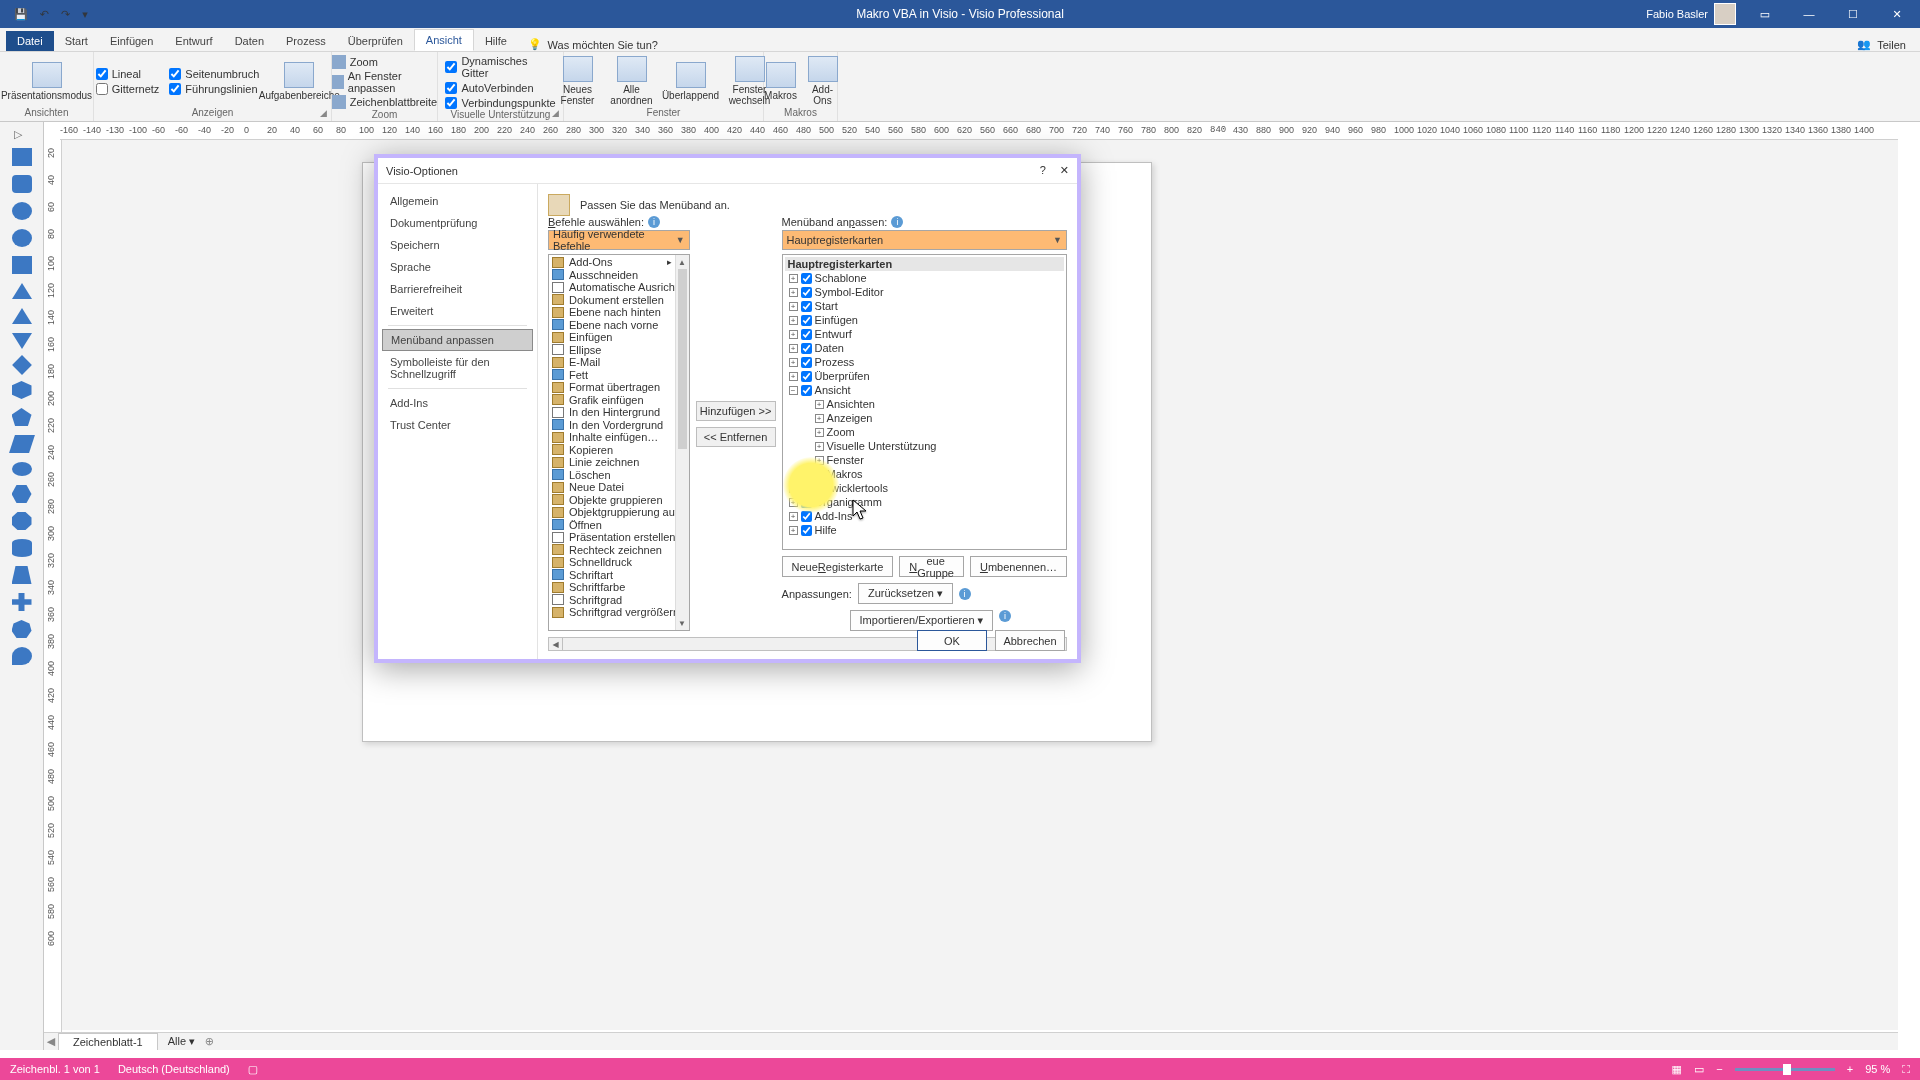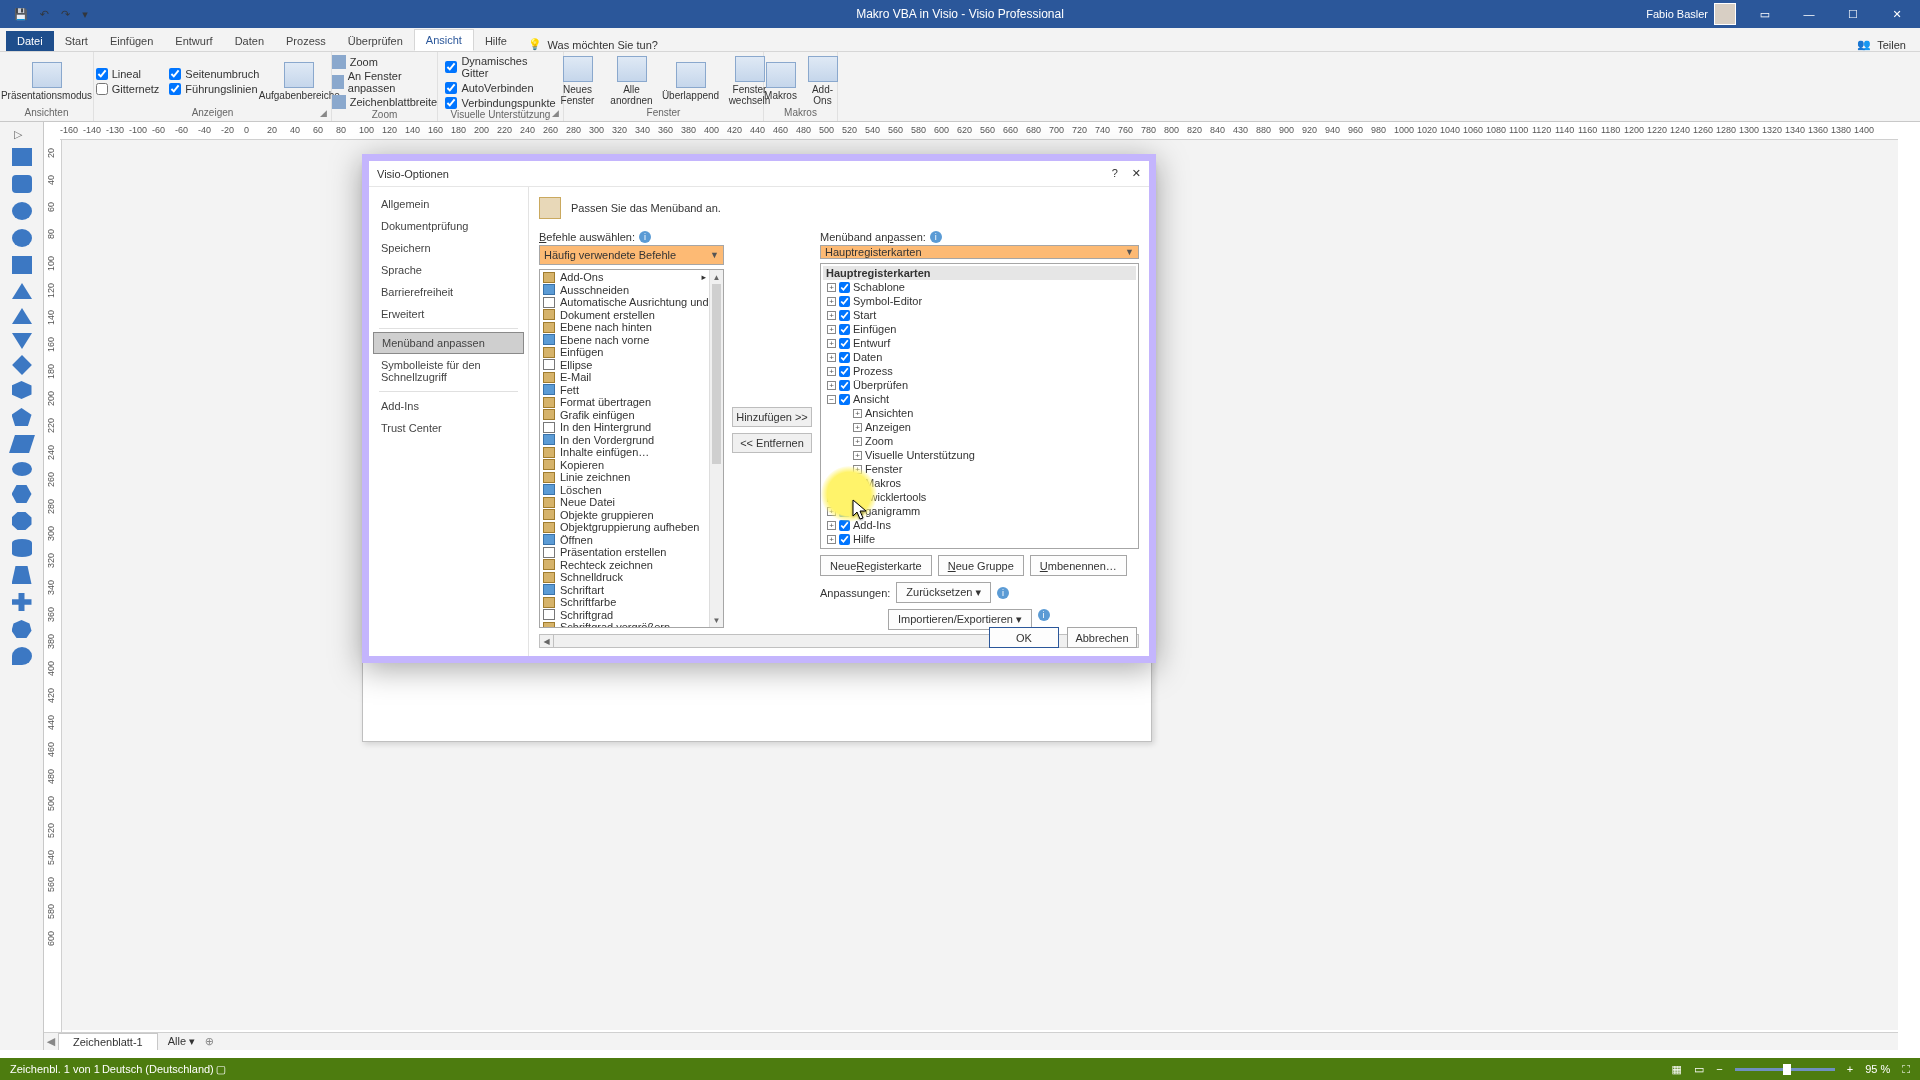--- a/index.html
+++ b/index.html
@@ -41,29 +41,29 @@
 
 .shapes-panel{position:absolute;left:0;top:122px;bottom:30px;width:44px;background:#f3f3f3;border-right:1px solid #c8c8c8;display:flex;flex-direction:column;align-items:center;padding-top:26px;gap:9px}
 .shapes-panel .toggle{position:absolute;top:6px;left:14px;color:#666}
 .shp{width:20px;height:18px;background:#3c78c3}
 .shp.round{border-radius:50%}
 .shp.tri{background:none;width:0;height:0;border-left:10px solid transparent;border-right:10px solid transparent;border-bottom:16px solid #3c78c3}
 
 .canvas-wrap{position:absolute;left:62px;right:22px;top:140px;bottom:50px;background:#f3f3f3;overflow:hidden}
 .page{position:absolute;left:300px;top:22px;width:790px;height:580px;background:#fff;border:1px solid #bfbfbf;box-shadow:2px 2px 6px rgba(0,0,0,.15)}
 
-.dialog{position:absolute;left:362px;top:154px;width:794px;height:509px;background:#fff;border:7px solid #c4b5fd;box-shadow:0 6px 30px rgba(0,0,0,.35)}
+.dialog{position:absolute;left:374px;top:154px;width:707px;height:509px;background:#fff;border:4px solid #c4b5fd;box-shadow:0 6px 30px rgba(0,0,0,.35)}
 .dlg-title{height:26px;display:flex;align-items:center;padding:0 8px;font-size:11px;color:#444;justify-content:space-between;border-bottom:1px solid #e6e6e6}
 .dlg-title .btns{display:flex;gap:14px;color:#666}
 .dlg-body{display:flex;height:calc(100% - 26px)}
 .navcol{width:160px;border-right:1px solid #e3e3e3;padding:6px 0}
 .navitem{padding:5px 12px;color:#444;cursor:pointer}
 .navitem.sel{background:#cfcfcf;border:1px solid #8a8a8a;margin:0 4px;padding:4px 8px}
 .maincol{flex:1;padding:10px 10px 8px;position:relative;display:flex;flex-direction:column;overflow:hidden}
-.hdr{display:flex;align-items:center;gap:10px;margin-bottom:12px}
+.hdr{display:flex;align-items:center;gap:10px;}
 .hdr .ic{width:22px;height:22px;background:#e8d8b8;border:1px solid #caa95f}
 .cols{display:flex;gap:6px;flex:1;min-height:0}
 .colA{width:185px;display:flex;flex-direction:column}
 .colMid{width:84px;display:flex;flex-direction:column;align-items:center;justify-content:center;gap:6px}
 .colB{flex:1;display:flex;flex-direction:column}
 .lbl{font-size:11px;margin-bottom:2px;display:flex;align-items:center;gap:4px}
 .info{width:12px;height:12px;border-radius:50%;background:#5b9bd5;color:#fff;font-size:9px;display:inline-flex;align-items:center;justify-content:center}
 .combo{height:20px;border:1px solid #a6a6a6;background:#fdba74;display:flex;align-items:center;padding:0 4px;justify-content:space-between;font-size:11px}
 .combo .arrow{font-size:9px;color:#555}
 .listbox{flex:1;border:1px solid #a6a6a6;background:#fff;margin-top:4px;overflow:hidden;position:relative}
@@ -88,21 +88,21 @@
 .dbtn{height:21px;border:1px solid #a6a6a6;background:#fdfdfd;padding:0 9px;font-size:11px;display:flex;align-items:center}
 .footer{position:absolute;bottom:8px;right:12px;display:flex;gap:8px}
 .footer .dbtn{width:70px;justify-content:center}
 .hscroll{height:14px;border:1px solid #c0c0c0;background:#f0f0f0;margin-top:6px;position:relative}
 .hscroll .ab{width:14px;height:100%;position:absolute;display:flex;align-items:center;justify-content:center;font-size:8px;color:#666}
 .hscroll .ab.l{left:0;border-right:1px solid #c0c0c0}
 .hscroll .ab.r{right:0;border-left:1px solid #c0c0c0}
 
 .sheettabs{position:absolute;left:44px;right:22px;bottom:30px;height:18px;background:#f3f3f3;border-top:1px solid #d0d0d0;display:flex;align-items:center;font-size:11px}
 .sheettabs .st{padding:2px 14px;background:#fff;border:1px solid #c8c8c8;border-bottom:none}
-.statusbar{position:absolute;left:0;right:0;bottom:0;height:22px;background:#4d7c0f;display:flex;align-items:center;color:#fff;padding:0 10px;gap:2px;font-size:11px}
+.statusbar{position:absolute;left:0;right:0;bottom:0;height:22px;background:#ec4899;display:flex;align-items:center;color:#fff;padding:0 10px;gap:18px;font-size:11px}
 .statusbar .right{margin-left:auto;display:flex;align-items:center;gap:12px}
 .zmslider{width:100px;height:3px;background:#6f8fc1;position:relative}
 .zmslider .th{position:absolute;left:48px;top:-4px;width:8px;height:11px;background:#fff}
 .cursor{position:absolute;left:850px;top:498px;z-index:50;pointer-events:none}
 .cursor svg{width:22px;height:24px;filter:drop-shadow(0 1px 1px rgba(0,0,0,.4))}
 </style>
 </head>
 <body>
 
 
@@ -339,21 +339,21 @@
     <div style="left: 920px; top: 3px;">560</div>
     <div style="left: 943px; top: 3px;">660</div>
     <div style="left: 966px; top: 3px;">680</div>
     <div style="left: 989px; top: 3px;">700</div>
     <div style="left: 1012px; top: 3px;">720</div>
     <div style="left: 1035px; top: 3px;">740</div>
     <div style="left: 1058px; top: 3px;">760</div>
     <div style="left: 1081px; top: 3px;">780</div>
     <div style="left: 1104px; top: 3px;">800</div>
     <div style="left: 1127px; top: 3px;">820</div>
-    <div style="left: 1150px; top: 3px;">840</div>
+    <div style="left: 1150px; top: 3px; font-family: Liberation Mono, monospace;">840</div>
     <div style="left: 1173px; top: 3px;">430</div>
     <div style="left: 1196px; top: 3px;">880</div>
     <div style="left: 1219px; top: 3px;">900</div>
     <div style="left: 1242px; top: 3px;">920</div>
     <div style="left: 1265px; top: 3px;">940</div>
     <div style="left: 1288px; top: 3px;">960</div>
     <div style="left: 1311px; top: 3px;">980</div>
     <div style="left: 1334px; top: 3px;">1000</div>
     <div style="left: 1357px; top: 3px;">1020</div>
     <div style="left: 1380px; top: 3px;">1040</div>

